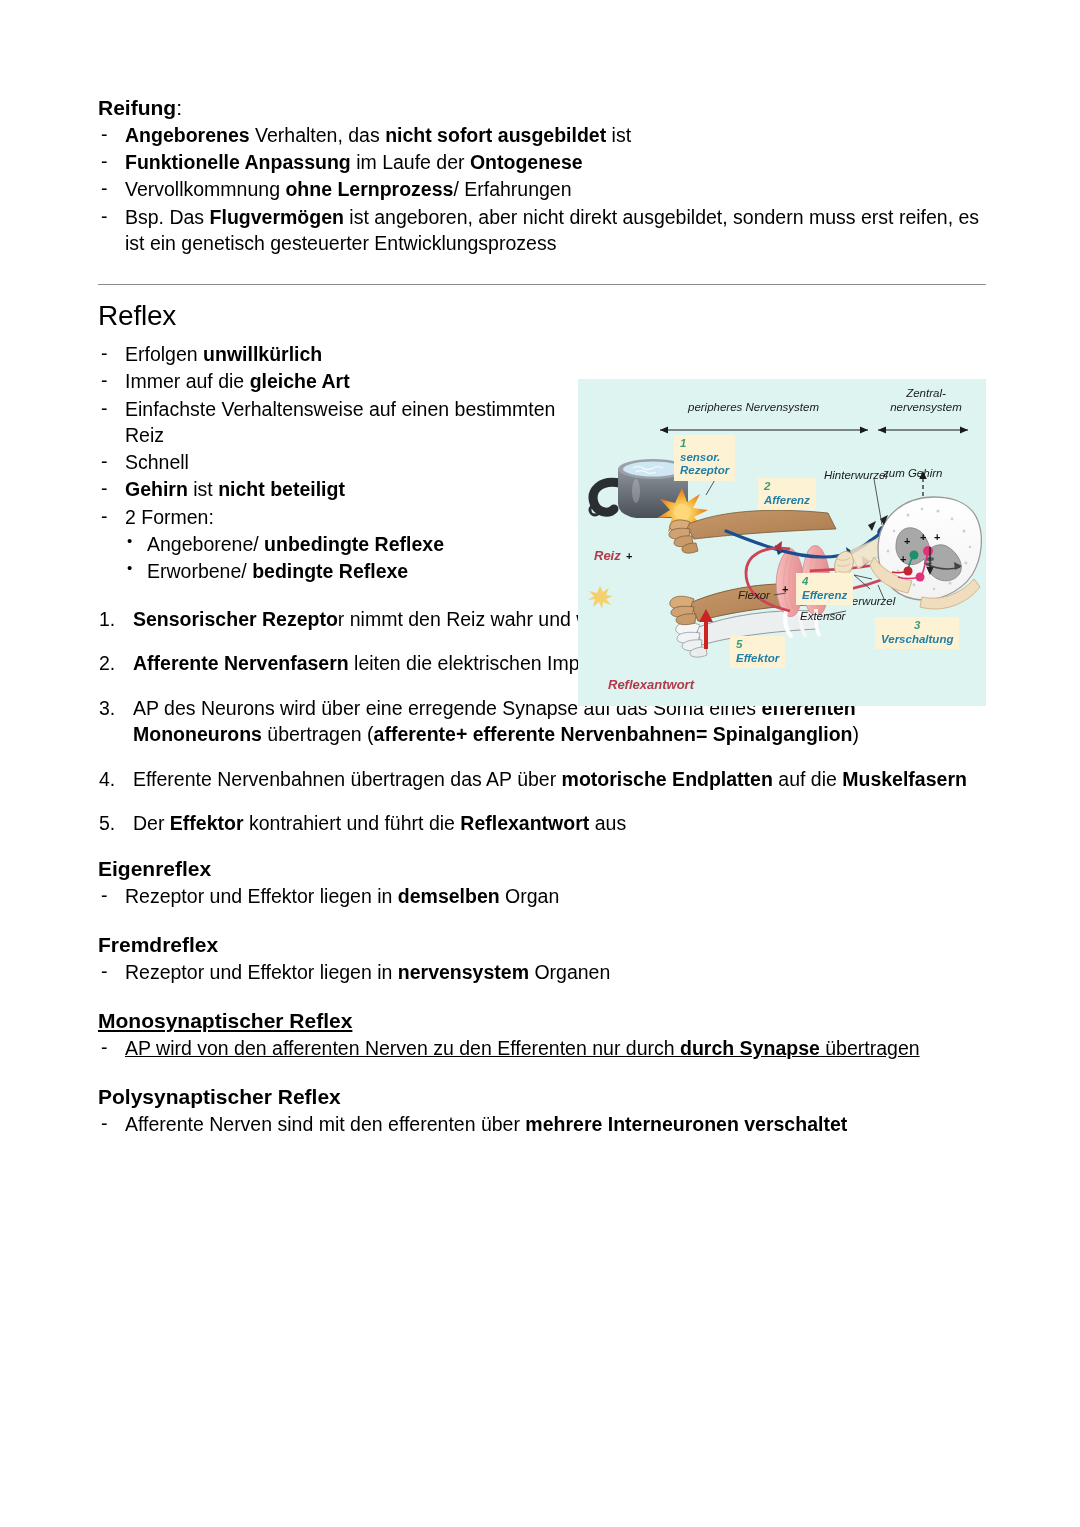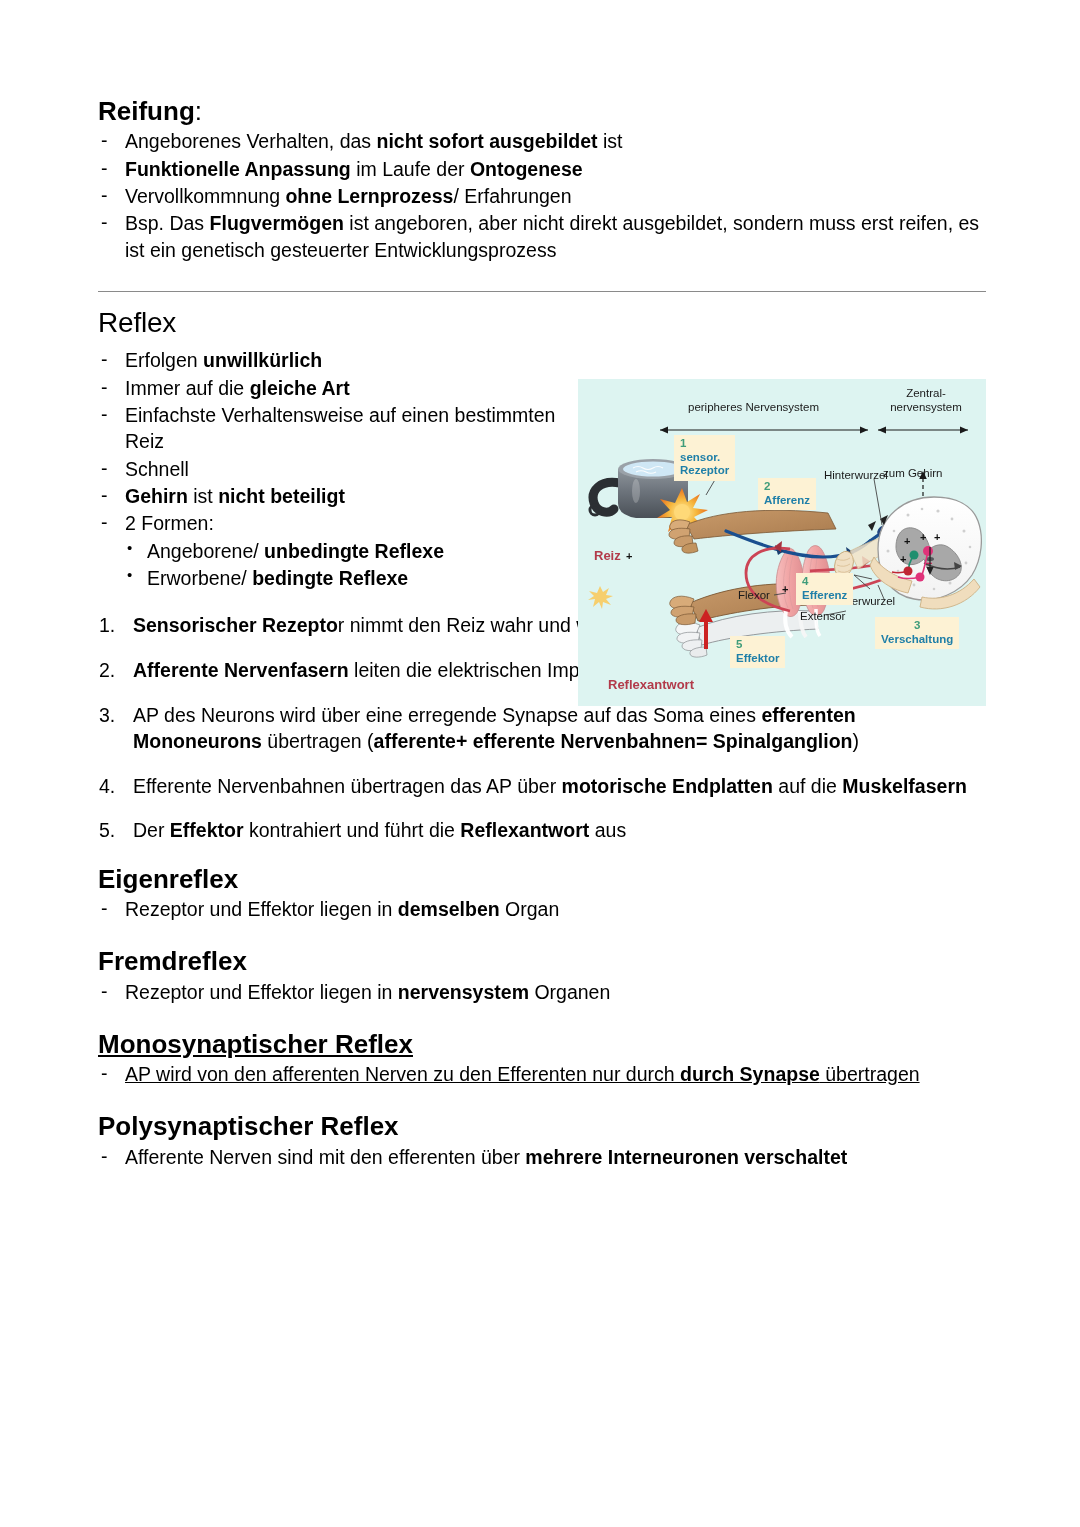--- a/index.html
+++ b/index.html
@@ -24,21 +24,21 @@
   }
   .content {
     position: absolute;
     left: 98px;
     top: 94px;
     width: 888px;
   }
 
   
   .h-label {
-    font-size: 26px;
+    font-size: 21px;
     font-weight: bold;
     line-height: 1.32;
     margin: 0;
   }
   .h-label .reg { font-weight: normal; }
 
   .sec-title {
     font-size: 28px;
     font-weight: normal;
     line-height: 1.2;
@@ -131,20 +131,21 @@
     height: 327px;
     background: #ddf4f1;
     overflow: hidden;
   }
   .figure svg { display: block; }
 
   .fig-label {
     position: absolute;
     font-family: "Liberation Sans", sans-serif;
     white-space: nowrap;
+    font-style: italic;
   }
   .lbl-black {
     font-size: 11.5px;
     color: #1a1a1a;
   }
   .lbl-red {
     font-size: 13px;
     font-weight: bold;
     color: #b23a4a;
   }
@@ -169,21 +170,21 @@
 
 <div class="page">
 
   <div class="content">
 
     <div>
       <p class="h-label">
         <b>Reifung</b><span class="reg">:</span>
       </p>
       <ul class="dash">
-          <li><span class="dash-mark">-</span><span style="font-weight: normal;">Angeborenes</span><span> Verhalten, das </span><span style="font-weight: bold;">nicht sofort ausgebildet</span><span> ist</span></li>
+          <li><span class="dash-mark">-</span><span style="font-weight: bold;">Angeborenes</span><span> Verhalten, das </span><span style="font-weight: bold;">nicht sofort ausgebildet</span><span> ist</span></li>
           <li><span class="dash-mark">-</span><span style="font-weight: bold;">Funktionelle Anpassung</span><span> im Laufe der </span><span style="font-weight: bold;">Ontogenese</span></li>
           <li><span class="dash-mark">-</span><span>Vervollkommnung </span><span style="font-weight: bold;">ohne Lernprozess</span><span>/ Erfahrungen</span></li>
           <li><span class="dash-mark">-</span><span>Bsp. Das </span><span style="font-weight: bold;">Flugvermögen</span><span> ist angeboren, aber nicht direkt ausgebildet, sondern muss erst reifen, es ist ein genetisch gesteuerter Entwicklungsprozess</span></li>
         </ul>
     </div>
 
     <hr class="rule">
 
     <div>
       <h2 class="sec-title">Reflex</h2>

